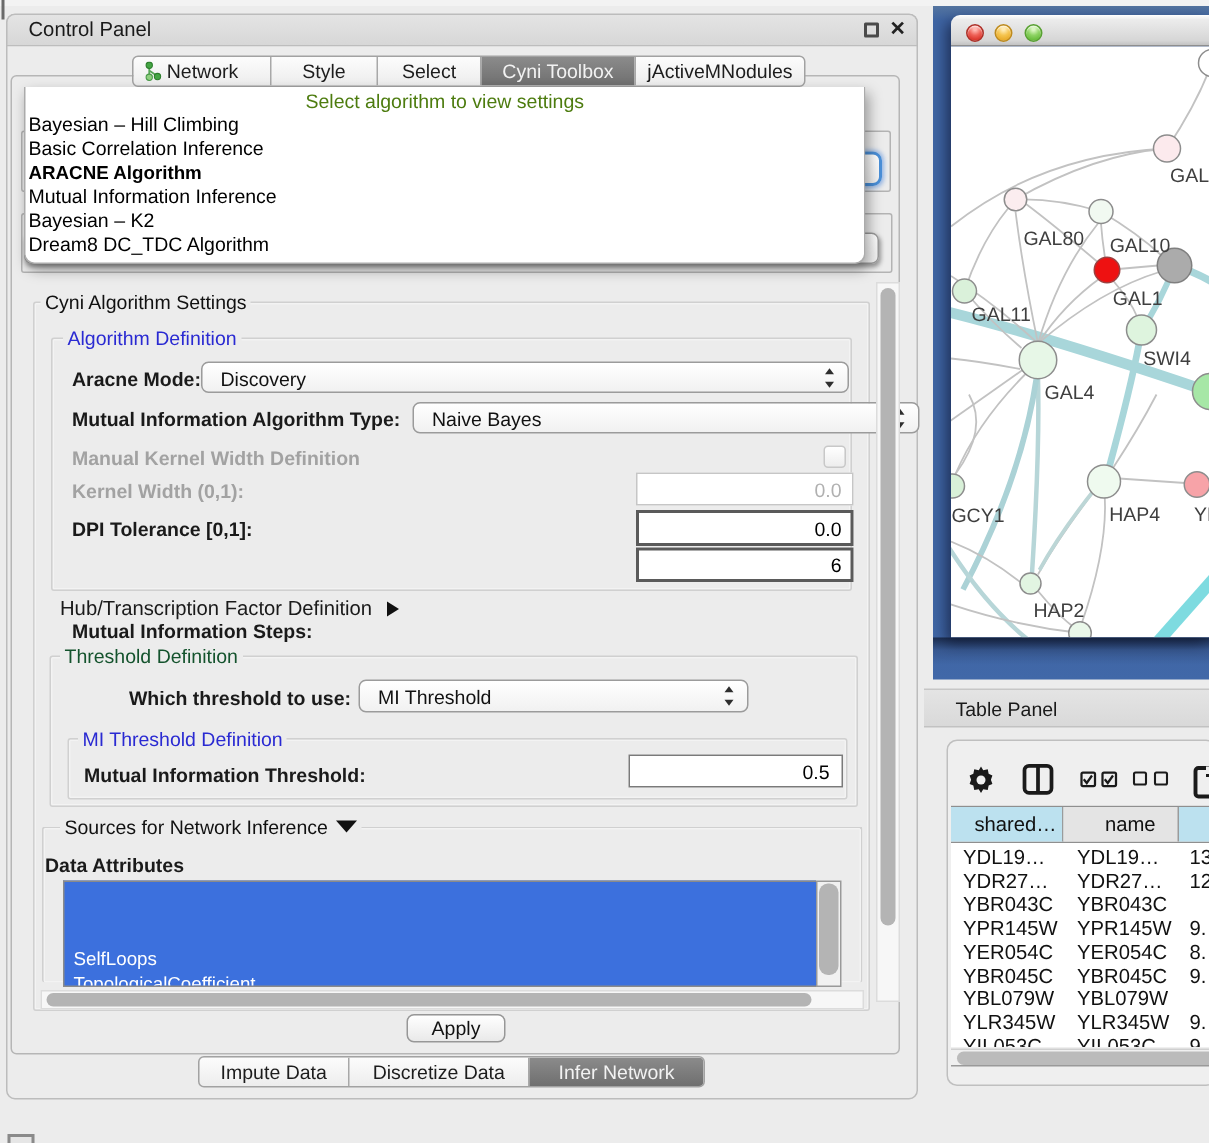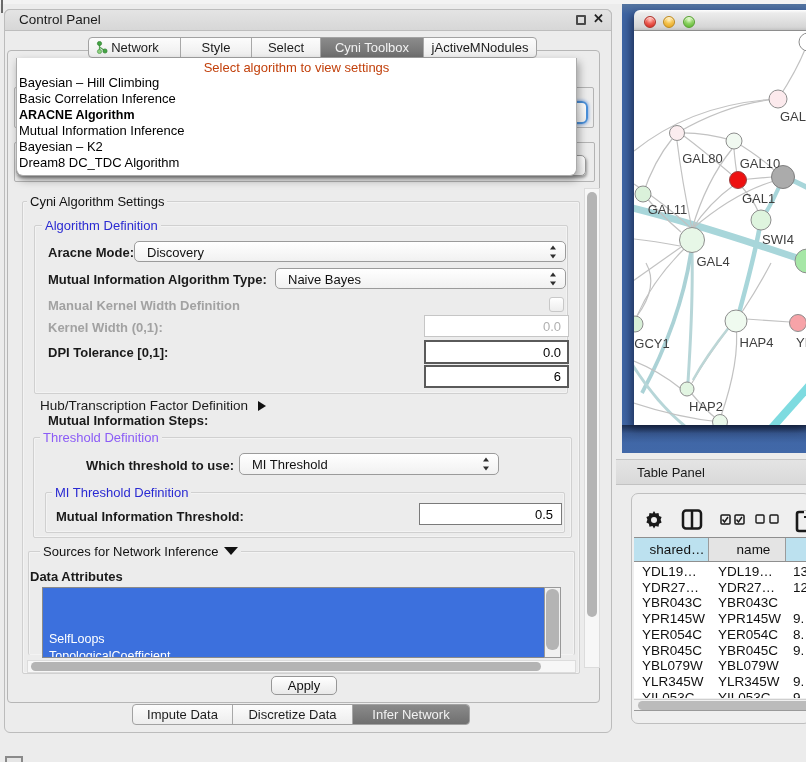--- a/index.html
+++ b/index.html
@@ -62,36 +62,36 @@
 
 <div class="fieldset" style="left:34px;top:225px;width:534px;height:169px;">
   <span class="leg" style="left:7px;color:#2a2ad2;text-align:right;">Algorithm Definition</span>
 </div>
 <div class="lbl b" style="left:48px;top:245px;">Aracne Mode:</div>
 <div class="combo" style="left:134px;top:241px;width:432px;height:21px;">
     <span class="tx">Discovery</span>
     <span class="step"></span>
   </div>
 <div class="lbl b" style="left:48px;top:272px;">Mutual Information Algorithm Type:</div>
-<div class="combo" style="left:275px;top:268px;width:291px;height:21px;">
+<div class="combo" style="left:275px;top:268px;width:338px;height:21px;">
     <span class="tx">Naive Bayes</span>
     <span class="step"></span>
   </div>
 <div class="lbl b" style="left:48px;top:298px;color:#a2a2a2;">Manual Kernel Width Definition</div>
 <div class="abs" style="left:549px;top:297px;width:15px;height:15px;border:1px solid #c8c8c8;border-radius:3px;background:linear-gradient(#fff,#ededed);"></div>
 <div class="lbl b" style="left:48px;top:320px;color:#a2a2a2;">Kernel Width (0,1):</div>
 <div class="field" style="left:424px;top:315px;width:145px;height:22px;border:1px solid #c6c6c6;color:#b0b0b0;padding:3px 7px 0 0;">0.0</div>
 <div class="lbl b" style="left:48px;top:345px;">DPI Tolerance [0,1]:</div>
 <div class="field" style="left:424px;top:340px;width:145px;height:24px;border:2px solid #5a5a5a;color:#000;padding:3px 6px 0 0;">0.0</div>
 <div class="lbl b" style="left:48px;top:371px;margin-top:42px;">Mutual Information Steps:</div>
 <div class="field" style="left:424px;top:365px;width:145px;height:23px;border:2px solid #5a5a5a;color:#000;padding:2px 6px 0 0;">6</div>
 <div class="lbl" style="left:40px;top:398px;font-size:13.5px;">Hub/Transcription Factor Definition <span style="display:inline-block;margin-left:6px;width:0;height:0;border-top:5px solid transparent;border-bottom:5px solid transparent;border-left:8px solid #111;vertical-align:-1px;"></span></div>
 
 <div class="fieldset" style="left:33px;top:437px;width:539px;height:101px;">
-  <span class="leg" style="left:6px;color:#8b5cf6;">Threshold Definition</span>
+  <span class="leg" style="left:6px;color:#14532d;">Threshold Definition</span>
 </div>
 <div class="lbl b" style="left:0;top:458px;width:234px;text-align:right;">Which threshold to use:</div>
 <div class="combo" style="left:239px;top:453px;width:260px;height:22px;">
     <span class="tx">MI Threshold</span>
     <span class="step"></span>
   </div>
 <div class="fieldset" style="left:45px;top:492px;width:520px;height:41px;">
   <span class="leg" style="left:6px;color:#2a2ad2;">MI Threshold Definition</span>
 </div>
 <div class="lbl b" style="left:56px;top:509px;">Mutual Information Threshold:</div>
@@ -115,21 +115,21 @@
 
 <div class="abs" style="left:271px;top:676px;width:66px;height:19px;border:1px solid #979797;border-radius:5px;background:linear-gradient(#ffffff,#e9e9e9);text-align:center;font-size:13px;line-height:18px;color:#111;">Apply</div>
 
 <div class="tabrow" style="left:132px;top:704px;">
   <div class="tab" style="width:100px;">Impute Data</div>
   <div class="tab" style="width:120px;">Discretize Data</div>
   <div class="tab sel" style="width:116px;">Infer Network</div>
 </div>
 
 <div class="abs" style="left:16px;top:57.5px;width:561px;height:118.5px;background:#fff;border:1px solid #ababab;border-top:none;border-radius:0 0 7px 7px;box-shadow:2px 4px 9px rgba(0,0,0,0.35);font-size:13px;z-index:30;">
-  <div style="text-align:center;color:#c2410c;padding-top:2px;">Select algorithm to view settings</div>
+  <div style="text-align:center;color:#4d7c0f;padding-top:2px;">Select algorithm to view settings</div>
   <div style="position:absolute;left:2px;top:17.5px;line-height:16px;color:#000;">Bayesian – Hill Climbing<br>Basic Correlation Inference<br><span class="b">ARACNE Algorithm</span><br>Mutual Information Inference<br>Bayesian – K2<br>Dream8 DC_TDC Algorithm</div>
 </div>
 
 <div class="abs" style="left:5px;top:756px;width:18px;height:10px;border:2px solid #8a8a8a;background:#e6e6e6;"></div>
 
 <div class="abs" style="left:622px;top:4px;width:184px;height:449px;background:linear-gradient(#54749f,#3e64a3 10px,#3e64a3 90%,#4168a8);"></div>
 
 <div class="abs" style="left:634px;top:10px;width:172px;height:415px;border-radius:6px 0 0 0;overflow:hidden;box-shadow:-3px 4px 9px rgba(0,0,20,0.5);">
   <div style="height:21px;background:linear-gradient(#ffffff,#ececec 15%,#d6d6d6 85%,#c3c3c3);border-bottom:1px solid #8e8e8e;position:relative;">
     <div style="position:absolute;left:9.5px;top:5.5px;width:12px;height:12px;border-radius:50%;background:radial-gradient(circle at 50% 25%,#ffb5ae 10%,#ee6157 45%,#dc3a30 75%);border:1px solid #ad3129;box-shadow:inset 0 1px 1px rgba(255,255,255,.7);"></div>

